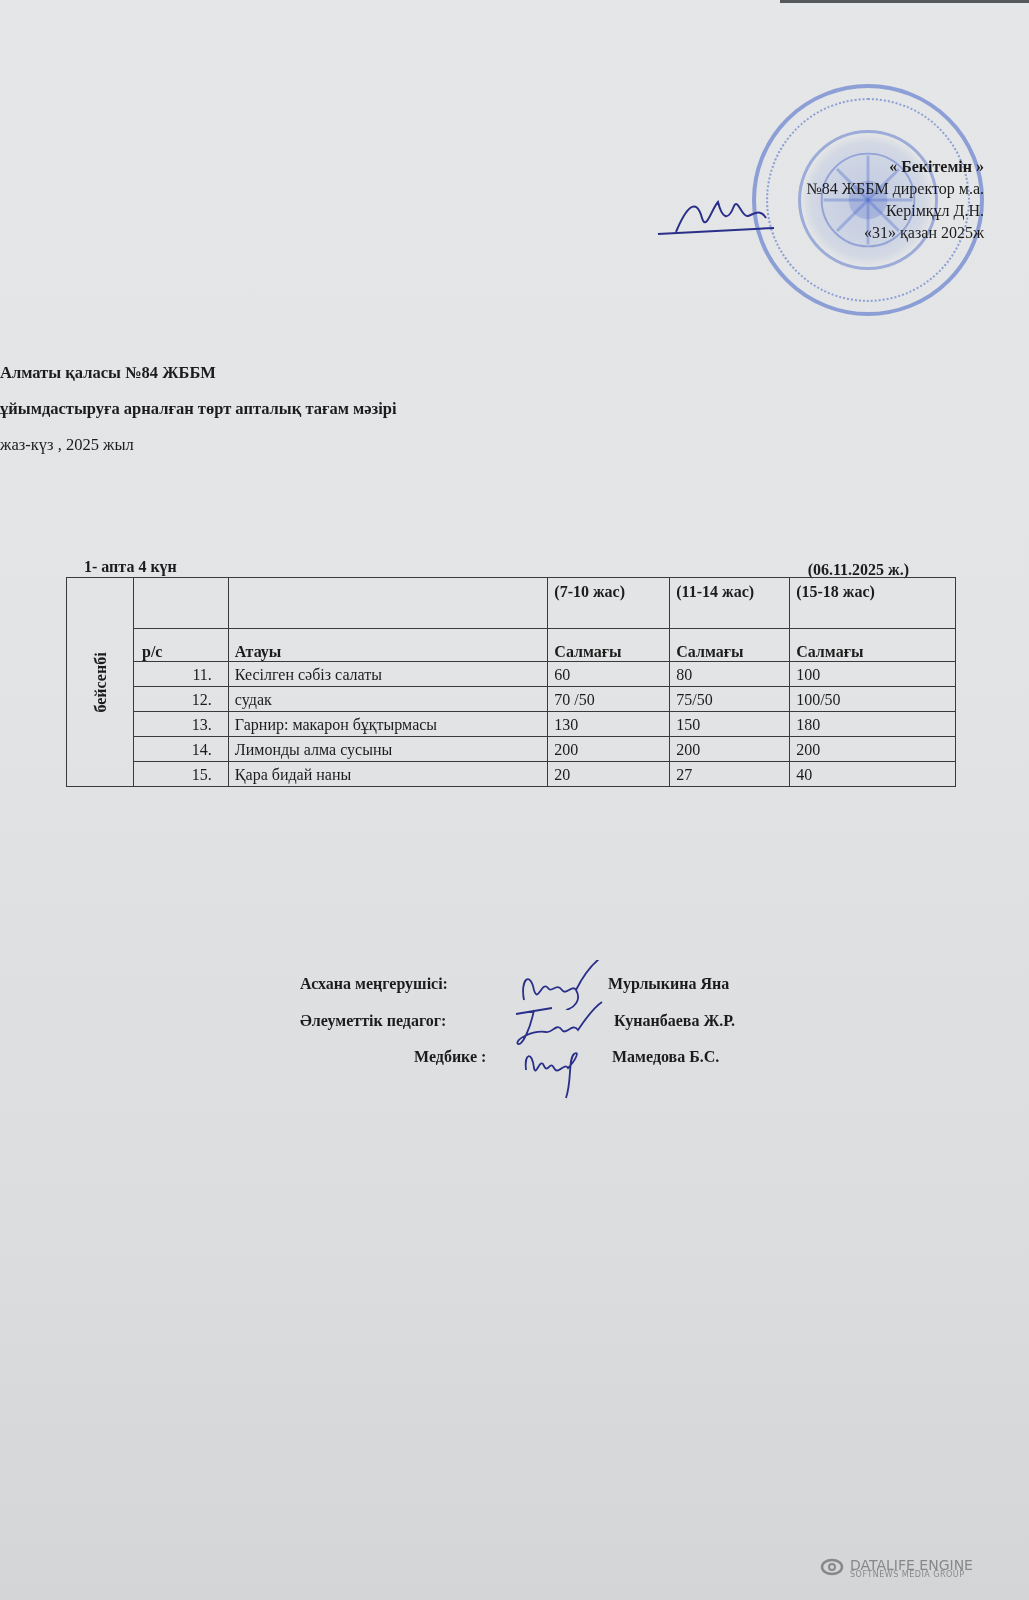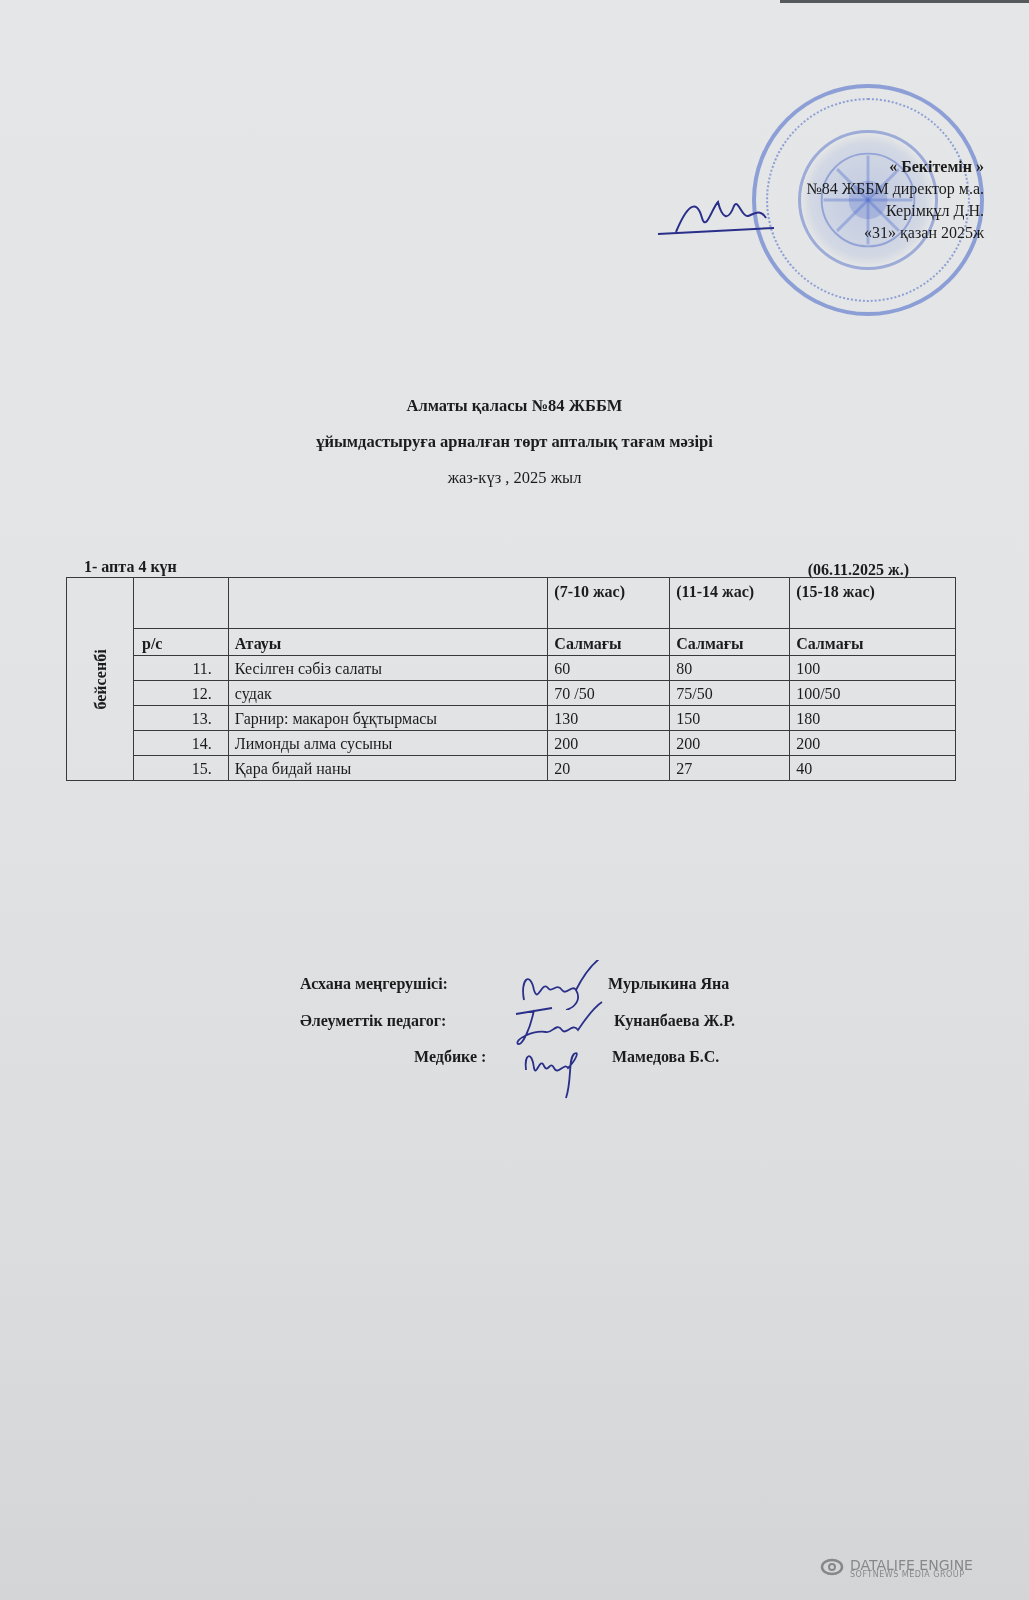--- a/index.html
+++ b/index.html
@@ -17,37 +17,37 @@
     border: 4px solid rgba(70,100,200,0.55); }
   .stamp::before { content: ""; position: absolute; inset: 10px; border-radius: 50%; border: 2px dotted rgba(70,100,200,0.55); }
   .stamp::after { content: ""; position: absolute; inset: 42px; border-radius: 50%; border: 3px solid rgba(70,100,200,0.45);
     background: radial-gradient(circle, rgba(90,120,210,0.25) 0%, rgba(90,120,210,0.12) 60%, transparent 70%); }
   .stamp-ring-text { position: absolute; inset: 0; }
 
   .approve { position: absolute; right: 45px; top: 156px; text-align: right; font-size: 16px; line-height: 22px; }
   .approve .ttl { font-weight: bold; }
   .sig-director { position: absolute; left: 656px; top: 188px; width: 130px; height: 50px; }
 
-  .title-block { position: absolute; left: 0; width: 1029px; top: 360px; text-align: center; margin-top: 33px; }
+  .title-block { position: absolute; left: 0; width: 1029px; top: 360px; text-align: left; }
   .title-block div { font-size: 16.5px; line-height: 26px; height: 36px; }
   .title-block .b { font-weight: bold; }
 
   .week-label { position: absolute; left: 84px; top: 558px; font-size: 16px; font-weight: bold; }
   .date-label { position: absolute; right: 120px; top: 561px; font-size: 16px; font-weight: bold; }
 
   table.menu { position: absolute; left: 66px; top: 577px; width: 890px; border-collapse: collapse; font-size: 16px; }
   table.menu td { border: 1.5px solid #3a3a3a; padding: 0 6px; vertical-align: top; line-height: 19px; }
   .c-day { width: 67px; text-align: center; vertical-align: middle !important; padding: 0 !important; }
   .c-num { width: 95px; text-align: right; padding-right: 16px !important; }
   .c-name { width: 320px; }
   .c-a { width: 122px; }
   .c-b { width: 120px; margin-left: 44px; }
   .c-c { width: 166px; }
   tr.h1 td { height: 51px; padding-top: 4px; font-weight: bold; }
-  tr.h2 td { height: 27px; font-weight: bold; padding-top: 5px; }
+  tr.h2 td { height: 27px; font-weight: bold; padding-top: 13px; }
   tr.r td { height: 25px; padding-top: 3px; }
   .vertical { display: inline-block; transform: rotate(-90deg); font-weight: bold; white-space: nowrap; font-size: 16px; }
 
   .signs { position: absolute; top: 975px; font-size: 16px; font-weight: bold; }
   .sign-row { position: absolute; white-space: nowrap; }
   .sig { position: absolute; }
 
   .watermark { position: absolute; left: 820px; top: 1553px; color: #888; font-family: "DejaVu Sans", sans-serif; }
   .watermark .wm-main { font-weight: normal; font-size: 14px; position: absolute; left: 30px; top: 4px; white-space: nowrap; }
   .watermark .wm-sub { font-size: 8px; position: absolute; left: 30px; top: 17px; white-space: nowrap; letter-spacing: 0.5px; }

